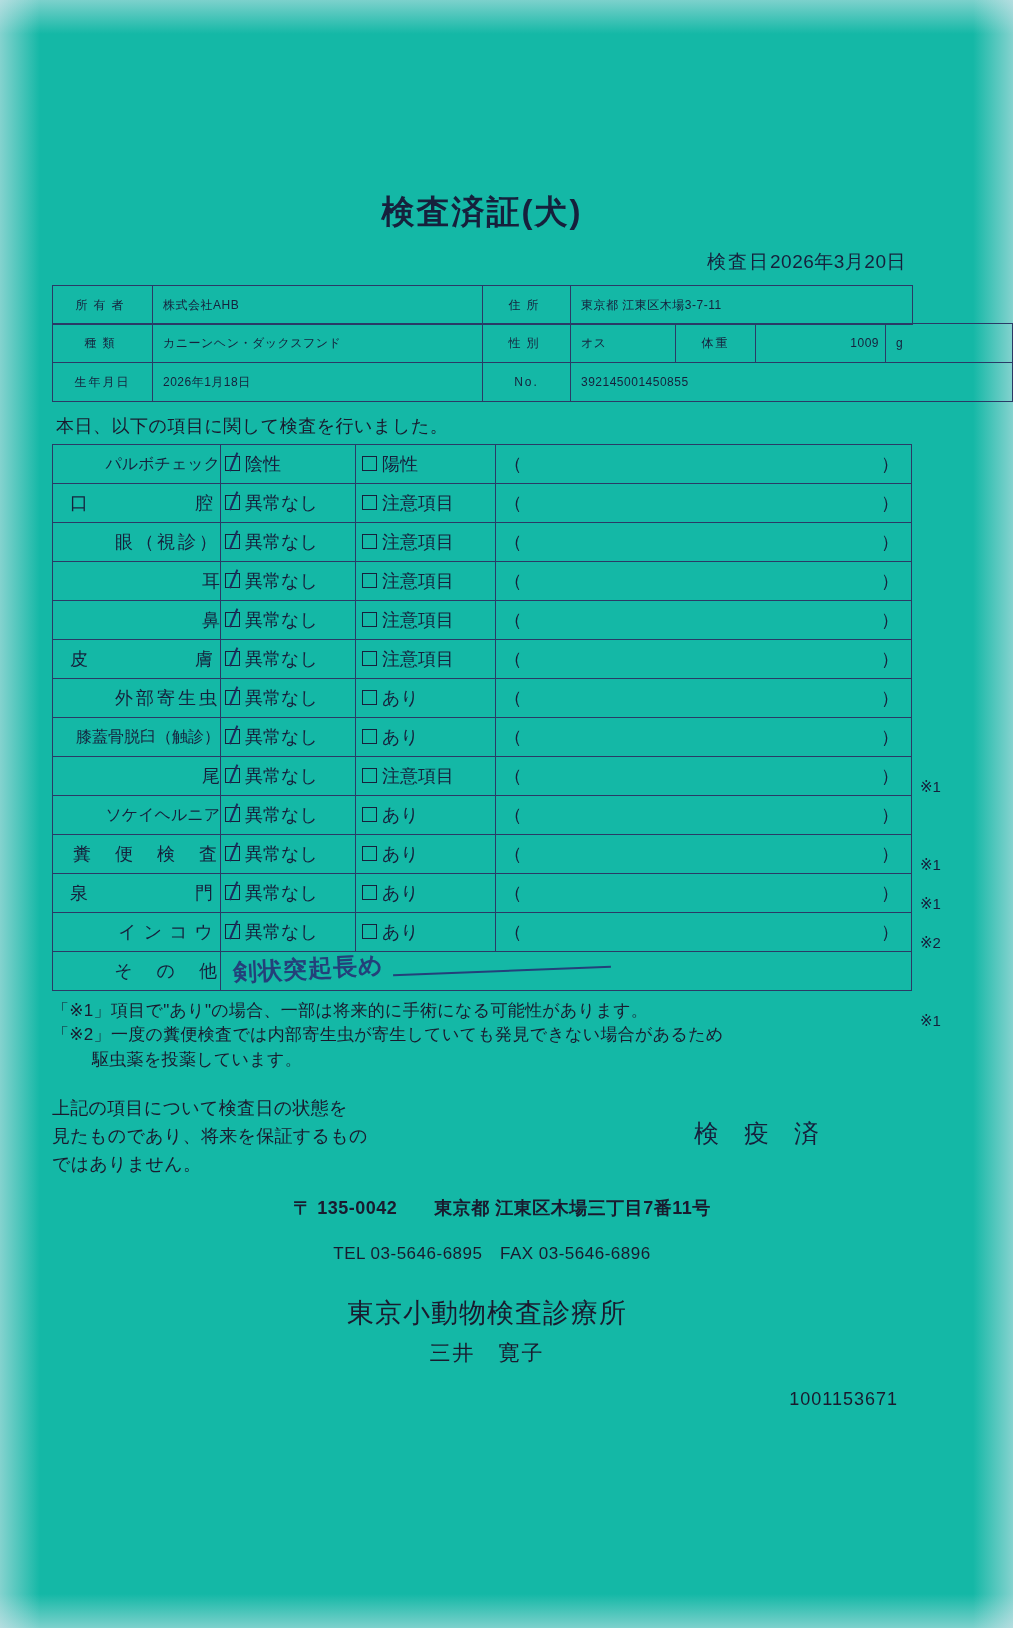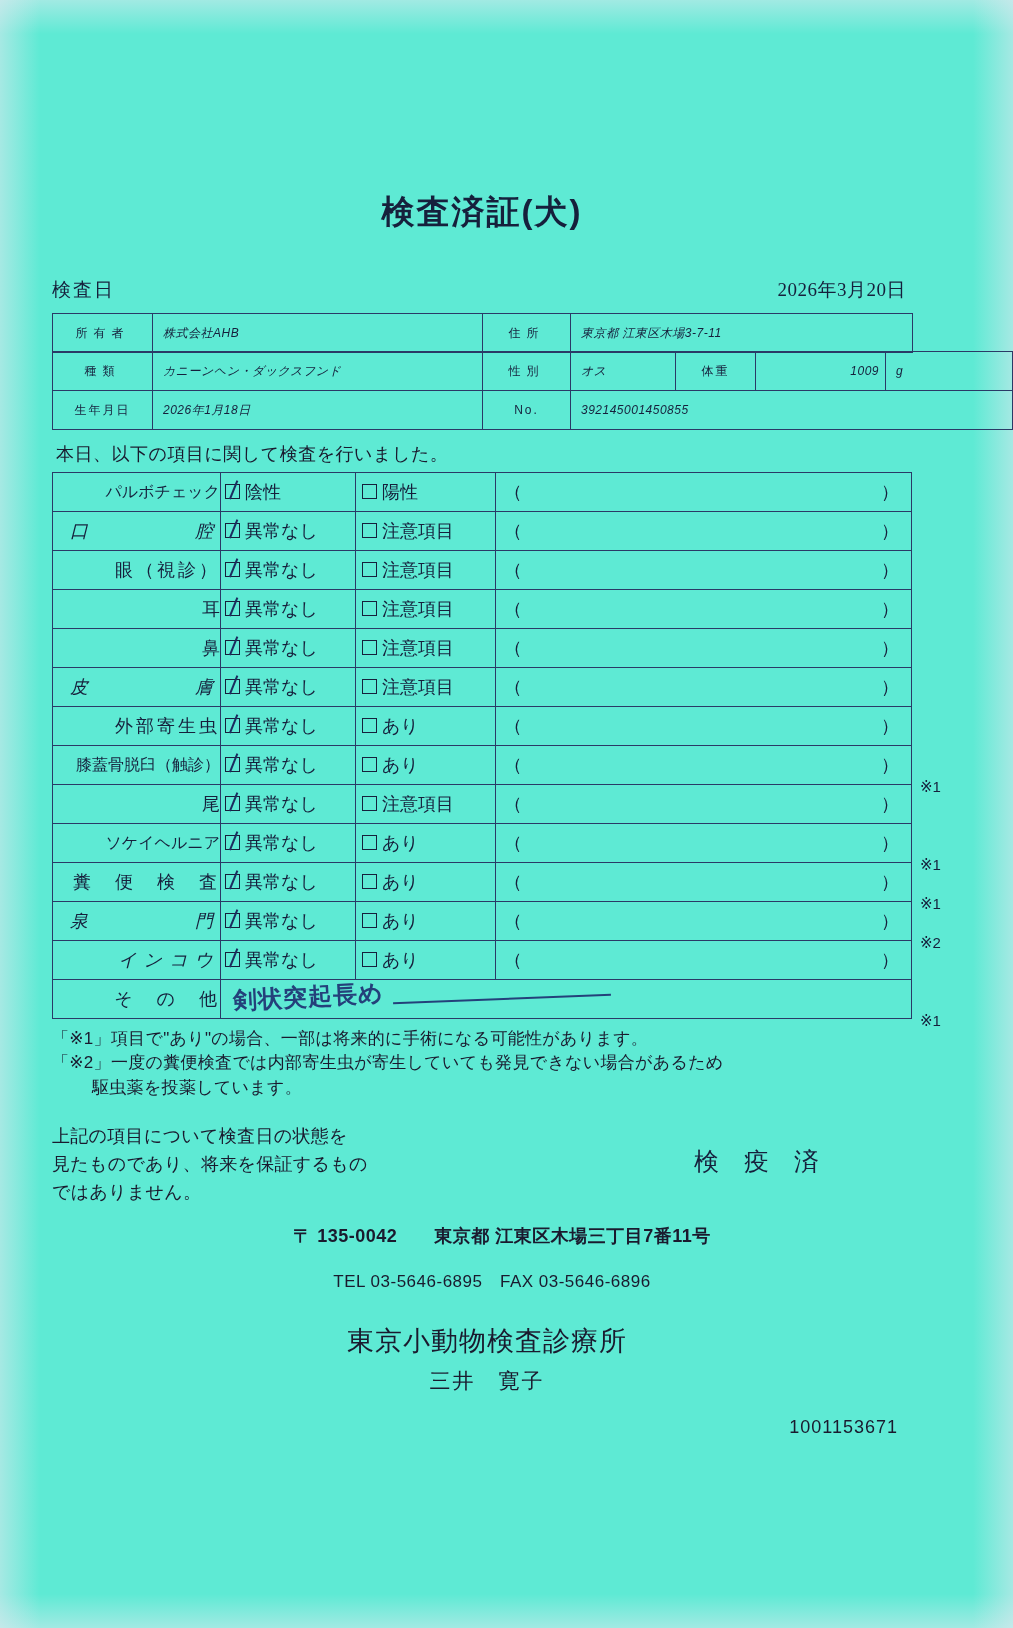--- a/index.html
+++ b/index.html
@@ -11,21 +11,21 @@
     width: 1013px;
     height: 1628px;
     position: relative;
     font-family: "Liberation Sans", "DejaVu Sans", sans-serif;
     color: #1a1a2e;
     overflow: hidden;
   }
   .page {
     position: absolute;
     inset: 0;
-    background: #5eead4;
+    background: #14b8a6;
   }
   
   .page::before {
     content: "";
     position: absolute;
     inset: 0;
     background:
       linear-gradient(90deg, rgba(225,232,240,.55) 0px, rgba(255,255,255,0) 40px),
       linear-gradient(270deg, rgba(225,232,240,.55) 0px, rgba(255,255,255,0) 40px),
       linear-gradient(180deg, rgba(228,234,242,.5) 0px, rgba(255,255,255,0) 34px),
@@ -44,29 +44,29 @@
     text-align: center;
     font-size: 33px;
     font-weight: 700;
     letter-spacing: 2px;
     color: #16203c;
     margin-top: 190px;
   }
 
   .examdate-row {
     display: flex;
-    justify-content: space-between;
+    justify-content: flex-end;
     align-items: baseline;
-    margin-top: 42px;
+    margin-top: 14px;
     padding-right: 6px;
     font-size: 19px;
     color: #16203c;
   }
   .examdate-label { letter-spacing: 2px; }
-  .examdate-value { letter-spacing: .5px; font-family: Liberation Serif, serif; }
+  .examdate-value { letter-spacing: .5px; }
 
   
   .info-table {
     border-collapse: collapse;
     width: 100%;
     margin-top: 10px;
     table-layout: fixed;
   }
   .info-table td {
     border: 1.6px solid #2a3a66;
@@ -76,21 +76,21 @@
     color: #16203c;
     white-space: nowrap;
     overflow: hidden;
   }
   .lbl {
     text-align: center;
     letter-spacing: 6px;
     padding-left: 16px;
   }
   .lbl.tight { letter-spacing: 2px; padding-left: 10px; }
-  .val { letter-spacing: .5px; font-style: italic; }
+  .val { letter-spacing: .5px; }
   .val.r { text-align: right; padding-right: 6px; }
   .unit-cell { padding-left: 0; }
 
   .notice {
     font-size: 18px;
     margin: 12px 0 6px 4px;
     letter-spacing: .5px;
   }
 
   
@@ -105,21 +105,21 @@
     font-size: 18px;
     color: #16203c;
     padding: 0;
     white-space: nowrap;
   }
   .c-item {
     width: 168px;
     text-align: right;
     font-size: 17px;
   }
-  .c-item .spaced { letter-spacing: 7px; padding-left: 7px; display: inline-block; font-style: italic; }
+  .c-item .spaced { letter-spacing: 7px; padding-left: 7px; display: inline-block; }
   .c-item .spaced2 { letter-spacing: 3px; padding-left: 3px; display: inline-block; }
   .c-item .narrow { letter-spacing: 0px; font-size: 16px; display: inline-block; }
 
   .c-opt1 { width: 135px; padding-left: 4px !important; }
   .c-opt2 { width: 140px; padding-left: 6px !important; }
   .c-paren { padding-left: 8px !important; position: relative; }
   .c-paren .rp {
     position: absolute;
     right: 12px;
     top: 50%;

